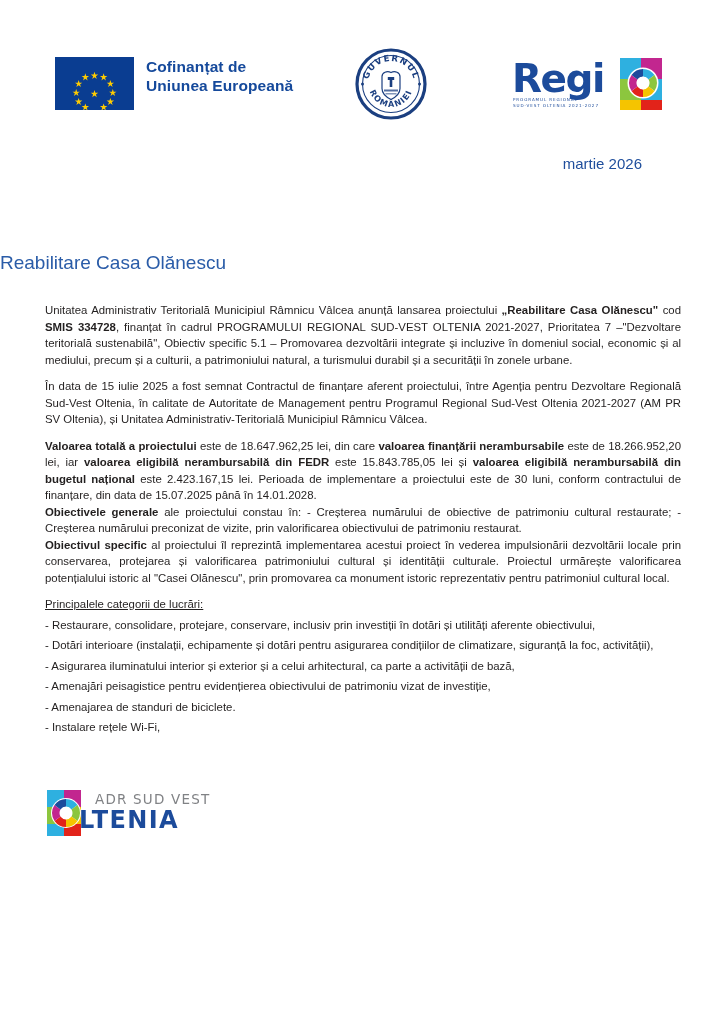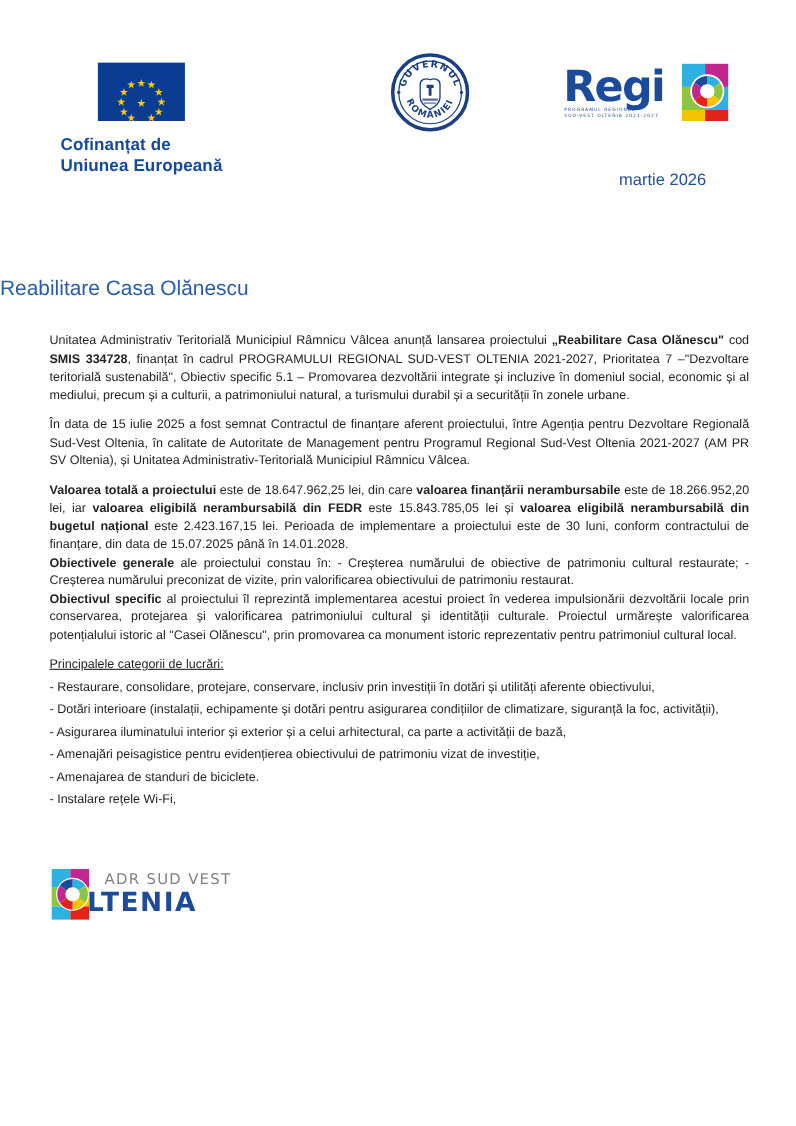--- a/index.html
+++ b/index.html
@@ -27,23 +27,22 @@
   .header {
     position: absolute;
     left: 0; top: 0;
     width: 724px;
     height: 140px;
   }
   .eu-block {
     position: absolute;
     left: 55px; top: 57px;
     display: flex;
-    align-items: center;
+    align-items: flex-start;
     gap: 12px;
-    flex-direction: column;
   }
   .eu-flag {
     width: 79px;
     height: 53px;
     background: #0a3d91;
     position: relative;
     flex: none;
   }
   .eu-text {
     color: #15499b;

